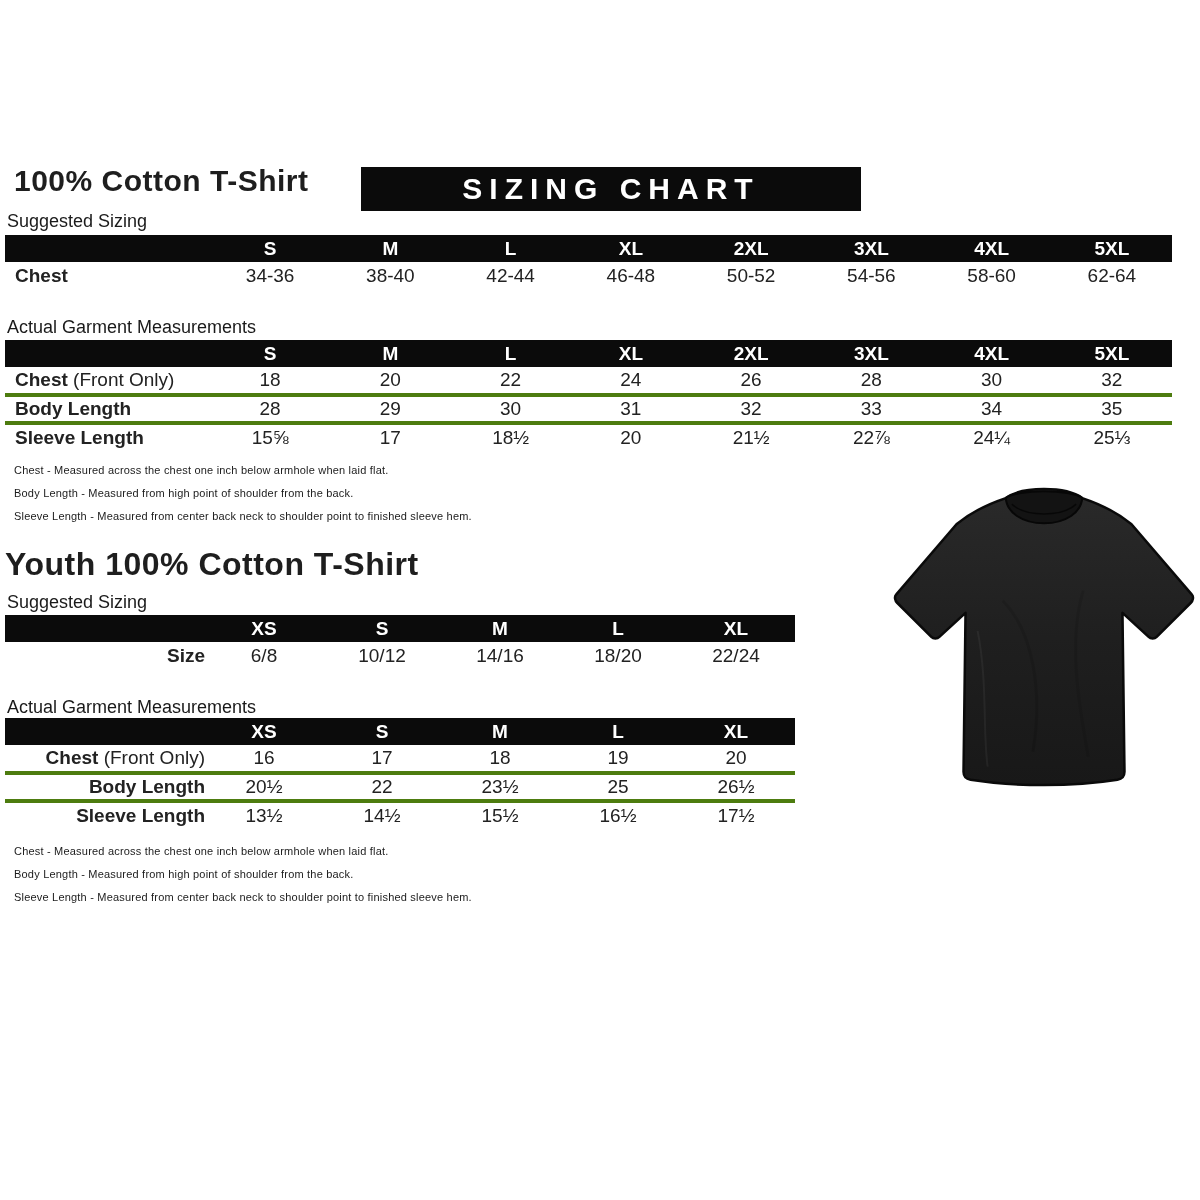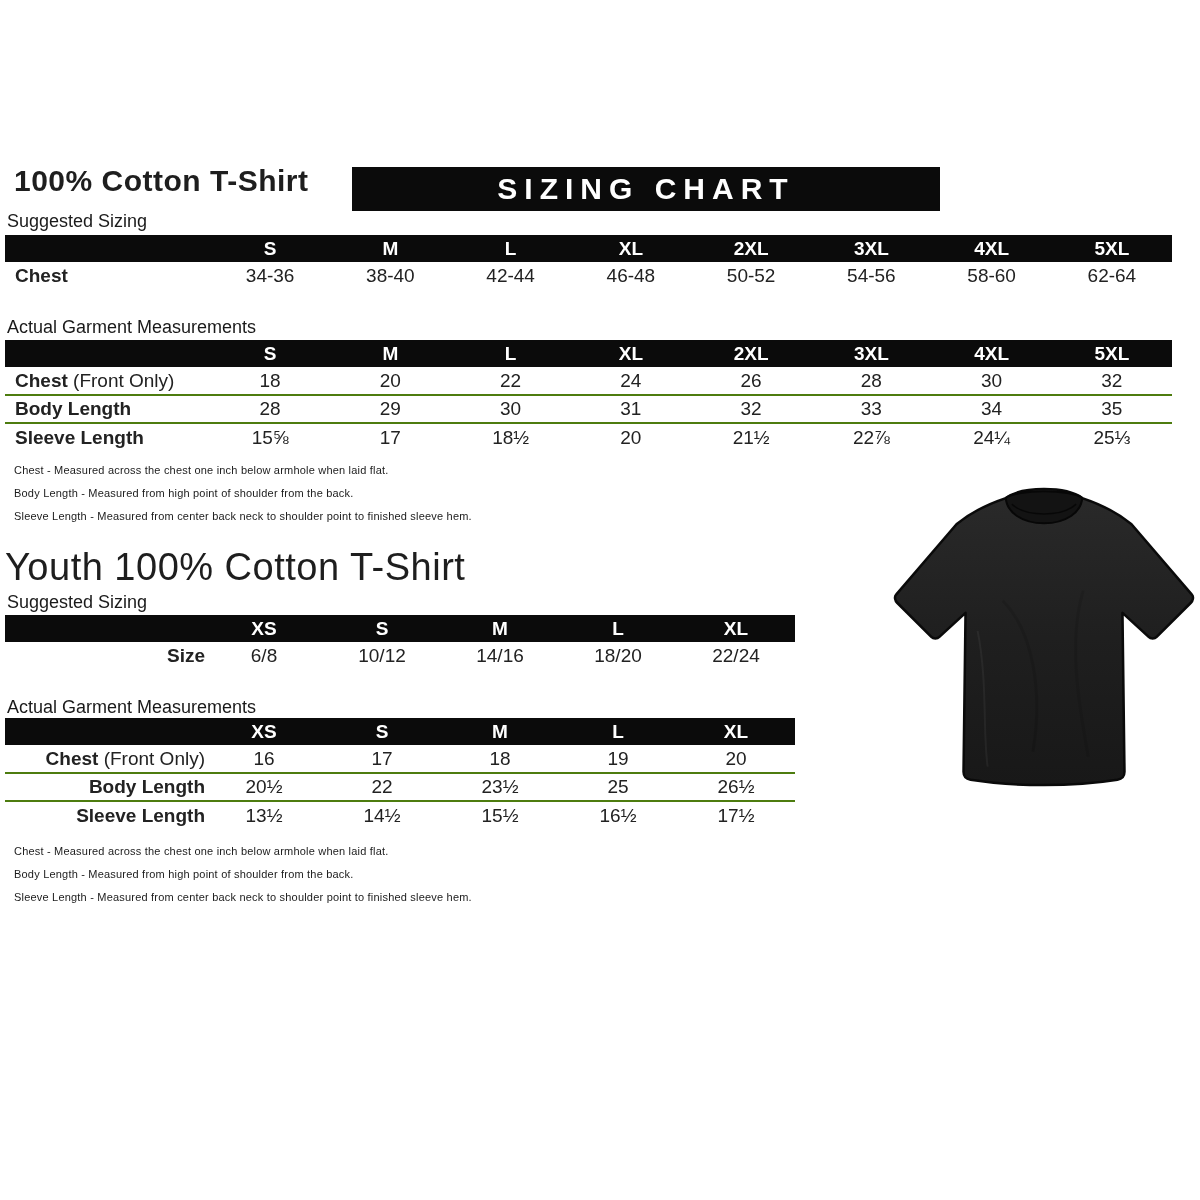--- a/index.html
+++ b/index.html
@@ -12,28 +12,28 @@
     overflow: hidden;
   }
   .abs { position: absolute; }
 
   
   .page-title {
     left: 14px; top: 164px;
     font-size: 30px; font-weight: bold; letter-spacing: 0.5px;
   }
   .banner {
-    left: 352px; top: 167px; width: 588px; height: 44px;
+    left: 361px; top: 167px; width: 500px; height: 44px;
     background: #0b0b0b; color: #ffffff;
     display: flex; align-items: center; justify-content: center;
     font-size: 30px; font-weight: bold; letter-spacing: 7px;
   }
   .youth-title {
     left: 5px; top: 546px;
-    font-size: 38px; font-weight: normal; letter-spacing: 0.5px;
+    font-size: 32px; font-weight: bold; letter-spacing: 0.5px;
   }
   .section-label { font-size: 18px; color: #1a1a1a; }
 
   
   .size-table table {
     border-collapse: collapse; table-layout: fixed; width: 100%;
   }
   .size-table th {
     background: #0b0b0b; color: #ffffff;
     font-size: 19px; font-weight: bold;
@@ -41,21 +41,21 @@
   }
   .size-table td {
     font-size: 19px; height: 28px; text-align: center;
     padding: 0; vertical-align: middle; color: #222222;
   }
   .size-table td.row-label {
     text-align: left; padding-left: 10px; white-space: nowrap;
   }
   .size-table td.row-label .lbl { font-weight: bold; margin-top: 44px; }
   .size-table td.row-label .sfx { font-weight: normal; }
-  .size-table tbody tr + tr td { border-top: 2px solid #4d7c0f; }
+  .size-table tbody tr + tr td { border-top: 4px solid #4d7c0f; }
 
   .tbl-adult { width: 1167px; }
   .tbl-adult th:first-child, .tbl-adult td:first-child { width: 205px; }
   .tbl-youth { width: 790px; }
   .tbl-youth th:first-child, .tbl-youth td:first-child { width: 200px; text-align: right; }
 
   
   .notes { font-size: 11px; color: #1b1b1b; }
   .notes .note-line { margin-bottom: 11px; letter-spacing: 0.2px; }
 

